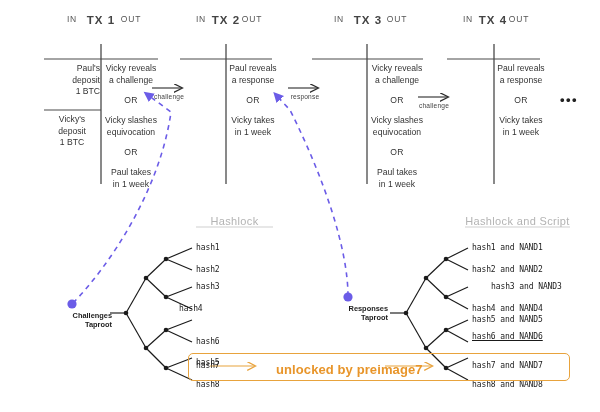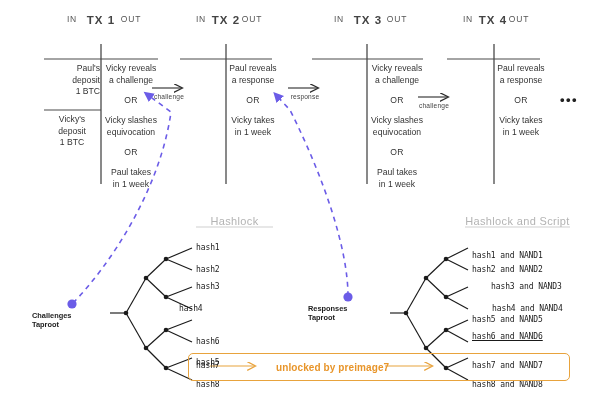--- a/index.html
+++ b/index.html
@@ -35,21 +35,21 @@
     position:absolute;font-size:6.6px;color:#444;text-align:center;
     letter-spacing:.2px;
   }
   .dots{
     position:absolute;font-size:13px;letter-spacing:1.5px;color:#222;
     font-weight:700;line-height:1;
   }
 
   
   .tap-label{
-    position:absolute;text-align:left;font-size:7.4px;line-height:9px;
+    position:absolute;text-align:right;font-size:7.4px;line-height:9px;
     font-weight:700;color:#1c1c1c;
   }
 
   
   .panel-head{
     position:absolute;text-align:center;font-size:11px;color:#b3b3b3;
     letter-spacing:.35px;
   }
 
   
@@ -58,21 +58,21 @@
     font-family:"DejaVu Sans Mono","Liberation Mono",monospace;
     letter-spacing:-0.1px;
   }
 
   
   .callout-box{
     position:absolute;border:1.3px solid #e8a33d;border-radius:5px;
     background:transparent;
   }
   .callout-text{
-    position:absolute;font-size:10px;font-weight:700;color:#e8952a;
+    position:absolute;font-size:13px;font-weight:700;color:#e8952a;
     white-space:nowrap;letter-spacing:.1px;
   }
 
   
   .wm{position:absolute;opacity:.92;margin-top:39px;}
   .wm-mark{
     position:absolute;left:0;top:3px;width:20px;height:22px;
     background:#f0a81e;
   }
   .wm-notch{position:absolute;left:4px;top:7px;width:9px;height:9px;background:#fff;}
@@ -312,24 +312,24 @@
 
   <div class="leaf" style="left:196px;top:243px;">hash1</div>
   <div class="leaf" style="left:196px;top:265px;">hash2</div>
   <div class="leaf" style="left:196px;top:282px;">hash3</div>
   <div class="leaf" style="left:179px;top:304px;">hash4</div>
   <div class="leaf" style="left:196px;top:315px;margin-top:43px;">hash5</div>
   <div class="leaf" style="left:196px;top:337px;">hash6</div>
   <div class="leaf" style="left:196px;top:361px;">hash7</div>
   <div class="leaf" style="left:196px;top:380px;">hash8</div>
 
-  <div class="leaf" style="left:472px;top:243px;margin-top:8px;">hash1 and NAND1</div>
+  <div class="leaf" style="left:472px;top:243px;">hash1 and NAND1</div>
   <div class="leaf" style="left:472px;top:265px;">hash2 and NAND2</div>
   <div class="leaf" style="left:491px;top:282px;">hash3 and NAND3</div>
-  <div class="leaf" style="left:472px;top:304px;margin-left:20px;">hash4 and NAND4</div>
+  <div class="leaf" style="left:472px;top:304px;">hash4 and NAND4</div>
   <div class="leaf" style="left:472px;top:315px;">hash5 and NAND5</div>
   <div class="leaf" style="left:472px;top:332px;text-decoration:underline;">hash6 and NAND6</div>
   <div class="leaf" style="left:472px;top:361px;">hash7 and NAND7</div>
   <div class="leaf" style="left:472px;top:380px;">hash8 and NAND8</div>
 
   <div class="callout-box" style="left:188px;top:353px;width:380px;height:26px;"></div>
   <div class="callout-text" style="left:276px;top:362px;">unlocked by preimage7</div>
 
   <div class="wm" style="left:462px;top:381px;width:136px;height:28px;">
     <div class="wm-mark"></div>

